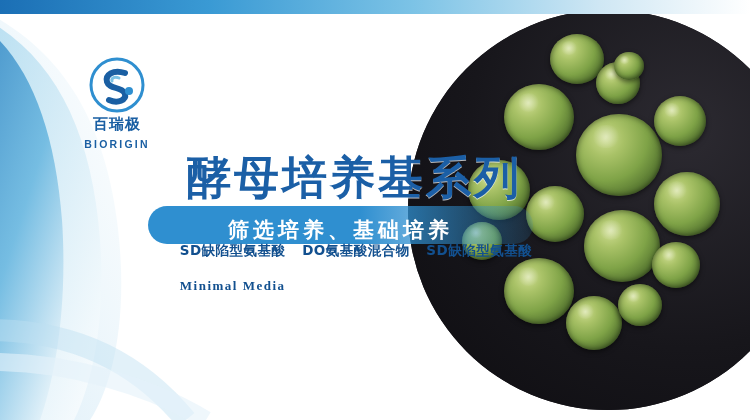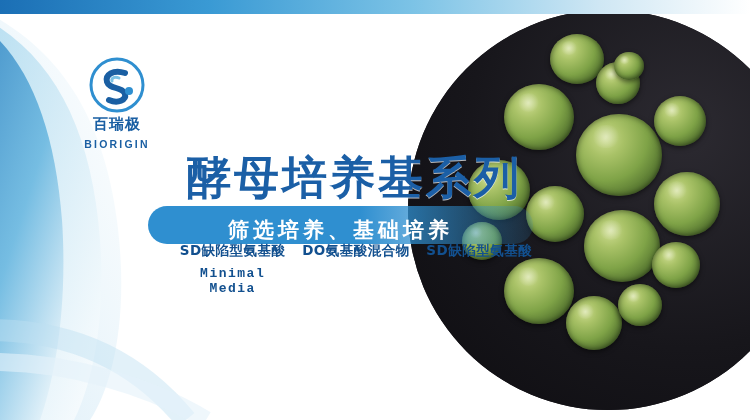--- a/index.html
+++ b/index.html
@@ -143,23 +143,24 @@
   }
   .products div {
     font-family: "DejaVu Sans", sans-serif;
     font-size: 13.5px;
     font-weight: bold;
     color: #12508f;
     letter-spacing: 0.5px;
     text-align: center;
   }
   .products div.mono {
-    font-family: Liberation Mono, monospace;
+    font-family: Liberation Serif, serif;
     letter-spacing: 1.5px;
     font-size: 13px;
+    margin-top: 12px;
   }
 </style>
 </head>
 <body>
 
 <div id="banner">
 
   <div class="photo-circle">
     <div class="bg"></div>
     <div class="cell" style="left:142px; top:24px;  width:54px;  height:50px;"></div>

